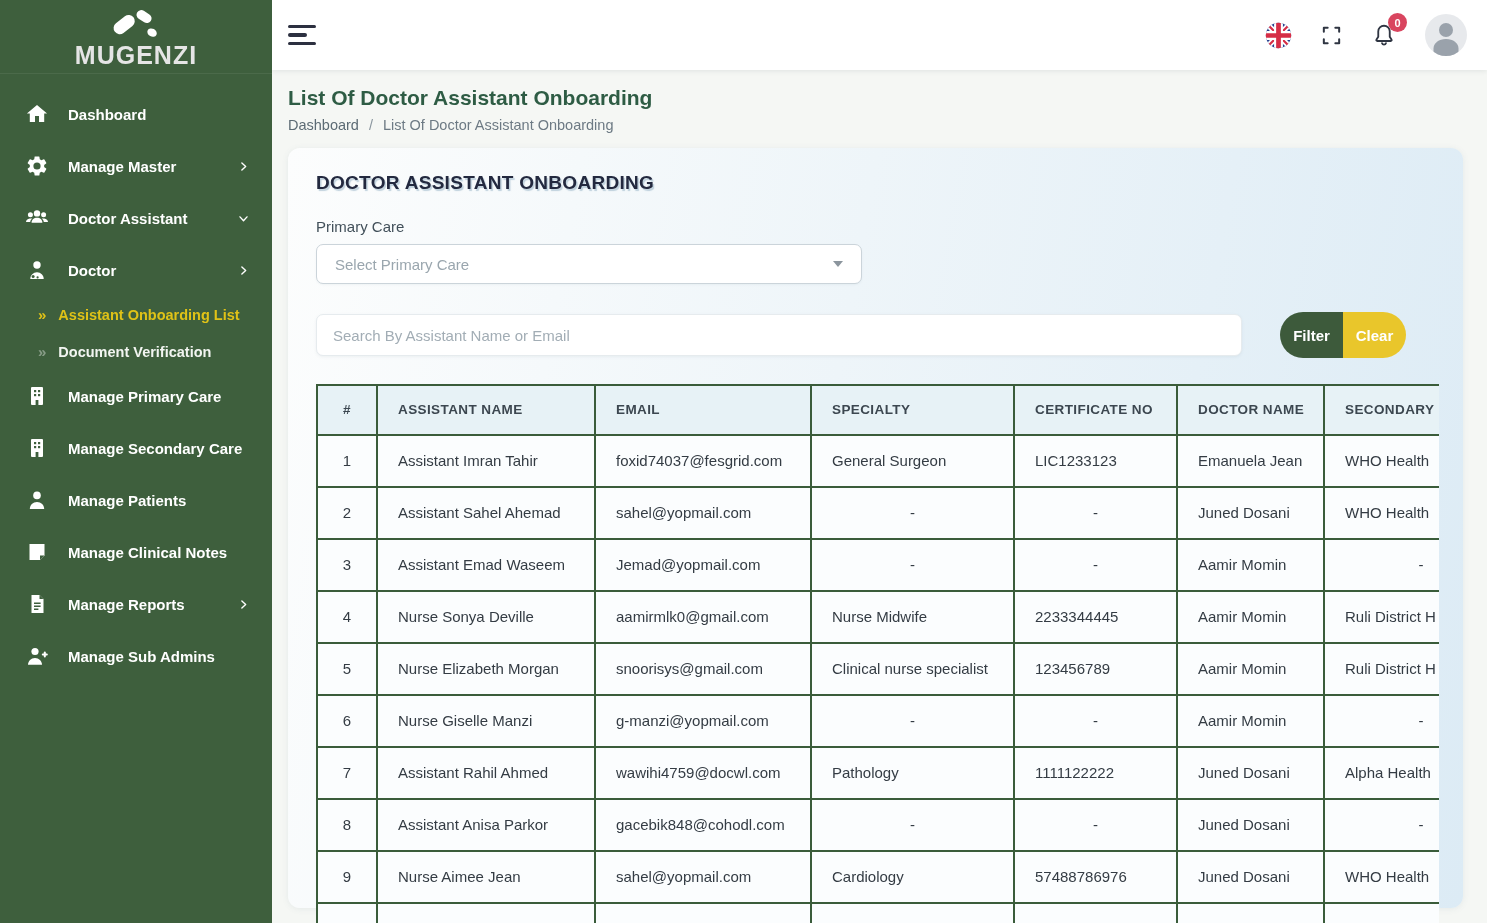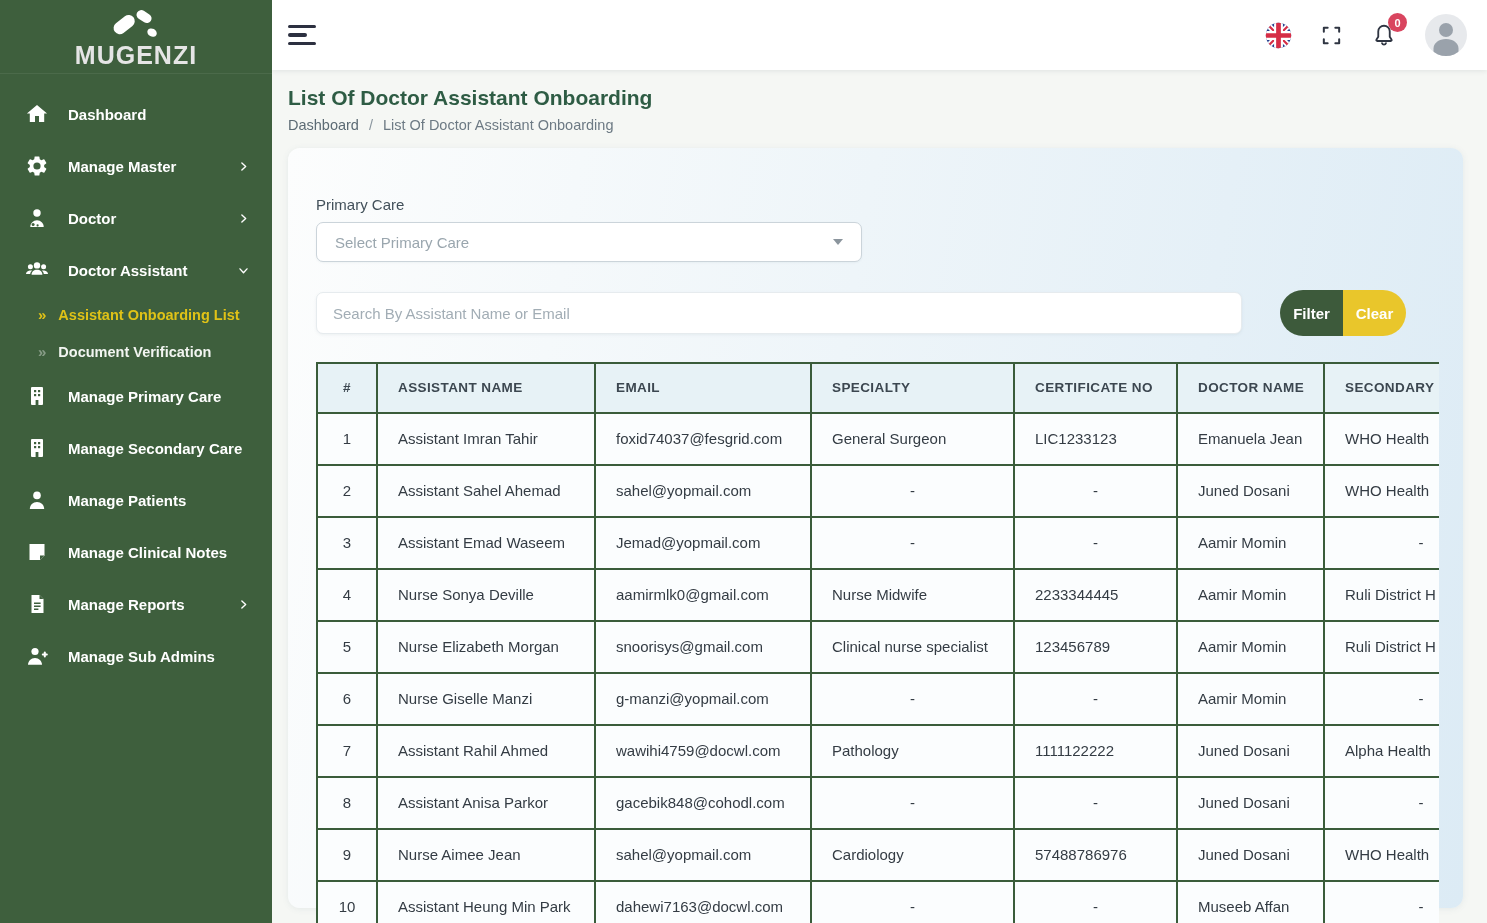--- a/index.html
+++ b/index.html
@@ -140,50 +140,50 @@
         <span class="nlabel">Manage Master</span>
         <span class="nchev">
           <svg viewBox="0 0 24 24">
             <path d="M9 5.5 16 12l-7 6.5" fill="none" stroke="#fff" stroke-width="2.6" stroke-linecap="round" stroke-linejoin="round"></path>
           </svg>
         </span>
       </div>
       <div class="nav-item">
         <span class="nicon">
           <svg viewBox="0 0 24 24">
-            <circle cx="12" cy="7" r="3.7" fill="#fff"></circle>
-            <path d="M5.3 21c0-3.7 3-6.7 6.7-6.7s6.7 3 6.7 6.7z" fill="#fff"></path>
-            <circle cx="8.1" cy="18.6" r="1.5" fill="#3e5f3d"></circle>
-            <circle cx="12.6" cy="19.4" r="1.1" fill="#3e5f3d"></circle>
-          </svg>
-        </span>
-        <span class="nlabel">Doctor</span>
-        <span class="nchev">
-          <svg viewBox="0 0 24 24">
-            <path d="M9 5.5 16 12l-7 6.5" fill="none" stroke="#fff" stroke-width="2.6" stroke-linecap="round" stroke-linejoin="round"></path>
-          </svg>
-        </span>
-      </div>
-      <div class="nav-item">
-        <span class="nicon">
-          <svg viewBox="0 0 24 24">
             <g fill="#fff">
               <circle cx="12" cy="7.4" r="3.2"></circle>
               <circle cx="5.4" cy="8.8" r="2.5"></circle>
               <circle cx="18.6" cy="8.8" r="2.5"></circle>
               <path d="M12 11.8c-3 0-5.4 2-5.4 4.9h10.8c0-2.9-2.4-4.9-5.4-4.9z"></path>
               <path d="M4.7 12.6C2.5 12.9 1 14.3 1 16.1h4.2c.1-1.5.9-2.8 2.1-3.6-.9-.1-1.8 0-2.6.1z"></path>
               <path d="M19.3 12.6c-.8-.1-1.7-.2-2.6-.1 1.2.8 2 2.1 2.1 3.6H23c0-1.8-1.5-3.2-3.7-3.5z"></path>
             </g>
           </svg>
         </span>
         <span class="nlabel">Doctor Assistant</span>
         <span class="nchev">
           <svg viewBox="0 0 24 24">
             <path d="M5.5 9 12 16l6.5-7" fill="none" stroke="#fff" stroke-width="2.6" stroke-linecap="round" stroke-linejoin="round"></path>
+          </svg>
+        </span>
+      </div>
+      <div class="nav-item">
+        <span class="nicon">
+          <svg viewBox="0 0 24 24">
+            <circle cx="12" cy="7" r="3.7" fill="#fff"></circle>
+            <path d="M5.3 21c0-3.7 3-6.7 6.7-6.7s6.7 3 6.7 6.7z" fill="#fff"></path>
+            <circle cx="8.1" cy="18.6" r="1.5" fill="#3e5f3d"></circle>
+            <circle cx="12.6" cy="19.4" r="1.1" fill="#3e5f3d"></circle>
+          </svg>
+        </span>
+        <span class="nlabel">Doctor</span>
+        <span class="nchev">
+          <svg viewBox="0 0 24 24">
+            <path d="M9 5.5 16 12l-7 6.5" fill="none" stroke="#fff" stroke-width="2.6" stroke-linecap="round" stroke-linejoin="round"></path>
           </svg>
         </span>
       </div>
       <div class="nav-sub active">
         <span class="subarrow">»</span>
         <span class="sublabel">Assistant Onboarding List</span>
       </div>
       <div class="nav-sub">
         <span class="subarrow">»</span>
         <span class="sublabel">Document Verification</span>
@@ -314,20 +314,21 @@
   <div class="page-head">
     <h1 class="page-title">List Of Doctor Assistant Onboarding</h1>
     <div class="breadcrumb">
       <span class="bc-root">Dashboard</span>
       <span class="bc-sep">/</span>
       <span class="bc-cur">List Of Doctor Assistant Onboarding</span>
     </div>
   </div>
 
   <section class="card">
+    <h2 class="card-heading">DOCTOR ASSISTANT ONBOARDING</h2>
 
     <div class="filter-grid">
       <div>
         <div class="f-label">Primary Care</div>
         <div class="select">
           <span class="ph">Select Primary Care</span>
           <span class="caret"></span>
         </div>
       </div>
     </div>

